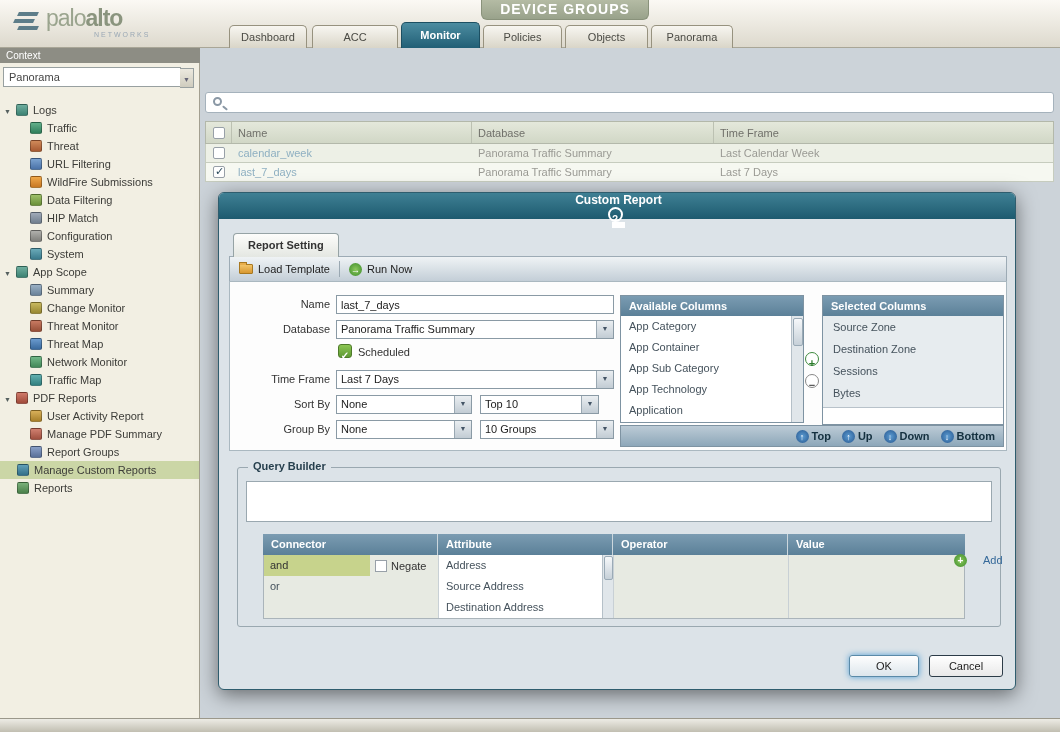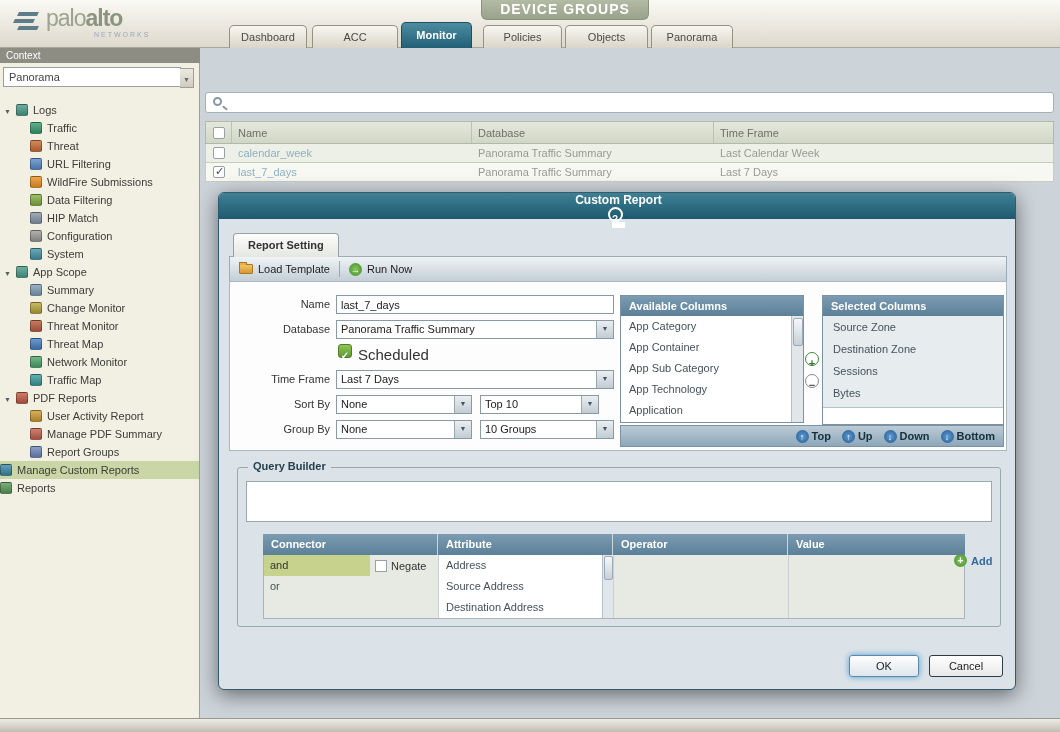--- a/index.html
+++ b/index.html
@@ -38,21 +38,21 @@
                     padding-left:5px; cursor:pointer; }
   .context-arrow { position:absolute; right:-14px; top:0; width:14px; height:20px;
                    background:linear-gradient(#ece9df,#cfccbe); border:1px solid #98a0a0; border-left:none;
                    text-align:center; }
   .context-arrow::before { content:"▼"; font-size:7px; color:#667; line-height:18px; }
 
   .tree { margin-top:14px; font-size:11px; color:#3c3c38; }
   .trow { height:18px; display:flex; align-items:center; cursor:pointer; white-space:nowrap; }
   .trow.sec { padding-left:4px; }
   .trow.child { padding-left:30px; }
-  .trow.lone { }
+  .trow.lone { padding-left:17px; }
   .trow.selected { background:#cbd6a6; }
   .tw { width:12px; flex:0 0 12px; }
   .tw::before { content:"▼"; font-size:7px; color:#55605f; }
   .ti { width:12px; height:12px; flex:0 0 12px; margin-right:5px; border-radius:2px;
         border:1px solid rgba(0,0,0,0.28); }
   .i-logs       { background:linear-gradient(#6fae9f,#3c8273); }
   .i-traffic    { background:linear-gradient(#62b08a,#2f7f5c); }
   .i-threat     { background:linear-gradient(#d08a5a,#a85a32); }
   .i-url        { background:linear-gradient(#7aa2d0,#4a72a8); }
   .i-wildfire   { background:linear-gradient(#f0a84a,#c87822); }
@@ -193,22 +193,22 @@
                font-size:11px; color:#333; cursor:pointer; }
   .negate-cb { width:12px; height:12px; background:#fff; border:1px solid #98a0a8; margin-left:5px; cursor:pointer; }
   .negate-lbl { font-size:11px; color:#333; margin-left:4px; }
   .or-row { height:21px; line-height:21px; padding-left:6px; font-size:11px; color:#45525c; cursor:pointer; }
   .attr-list { position:absolute; left:0; top:0; right:11px; bottom:0; background:#fff; }
   .attr-item { height:21px; line-height:21px; padding-left:7px; font-size:11px; color:#45525c; cursor:pointer; }
   .attr-scroll { position:absolute; top:0; bottom:0; right:0; width:11px; background:#e0e6ea;
                  border-left:1px solid #b5c0c8; }
   .attr-scroll::after { content:""; position:absolute; top:1px; left:1px; width:7px; height:22px;
                         background:linear-gradient(#f6f8fa,#c6d0d8); border:1px solid #9aaab6; border-radius:2px; }
-  .add-btn { position:absolute; left:716px; top:86px; display:flex; align-items:flex-end; gap:4px;
-             font-size:11px; color:#35699a; cursor:pointer;font-weight:bold; }
+  .add-btn { position:absolute; left:716px; top:86px; display:flex; align-items:flex-start; gap:16px;
+             font-size:11px; color:#35699a; cursor:pointer; }
   .add-ic { width:13px; height:13px; border-radius:50%; background:radial-gradient(#8cc85c,#3a8a2a); text-align:center; }
   .add-ic::before { content:"+"; color:#fff; font-weight:bold; font-size:10px; line-height:12px; }
 
   .btn { position:absolute; top:462px; height:22px; font-size:11px; color:#222; text-align:center;
          line-height:20px; border-radius:3px; cursor:pointer; }
   .ok-btn { left:630px; width:70px; background:linear-gradient(#fefefe,#dde6ec);
             border:1px solid #5a8aa8; box-shadow:0 0 6px #55a0d5; }
   .cancel-btn { left:710px; width:74px; background:linear-gradient(#ffffff,#e9e9e9); border:1px solid #2c3c48; }
 
   .bottom-bar { position:absolute; left:0; bottom:0; width:1060px; height:14px;
@@ -225,21 +225,21 @@
         <div class="lb lb1"></div>
           <div class="lb lb2"></div>
           <div class="lb lb3"></div>
       </div>
       <div class="logo-word"><span>palo</span><span class="bold">alto</span></div>
       <div class="logo-net">NETWORKS</div>
     </div>
     <div class="device-groups">DEVICE GROUPS</div>
     <div class="tab" style="left:229px;width:78px;">Dashboard</div>
     <div class="tab" style="left:312px;width:86px;">ACC</div>
-    <div class="tab active" style="left:401px;width:71px;">Monitor</div>
+    <div class="tab active" style="left:401px;width:79px;">Monitor</div>
     <div class="tab" style="left:483px;width:79px;">Policies</div>
     <div class="tab" style="left:565px;width:83px;">Objects</div>
     <div class="tab" style="left:651px;width:82px;">Panorama</div>
   </div>
 
   <div class="context-strip">Context</div>
   <div class="sidebar">
     <div class="context-row">
       <div class="context-select">
         <span>Panorama</span>
@@ -401,21 +401,21 @@
       <div class="f-label" style="top:16px;">Name</div>
       <input class="text-input" style="left: 106px; top: 13px; width: 278px;" value="last_7_days">
 
       <div class="f-label" style="top:41px;">Database</div>
       <div class="combo" style="left:106px;top:38px;width:278px;">
         <span class="cv">Panorama Traffic Summary</span>
         <span class="ca"></span>
       </div>
 
       <span class="green-check" style="left:108px;top:62px;"></span>
-      <span style="position:absolute;left:128px;top:64px;font-size:15px;color:#333;">Scheduled</span>
+      <span style="position:absolute;left:128px;top:64px;font-size:11px;color:#333;">Scheduled</span>
 
       <div class="f-label" style="top:91px;">Time Frame</div>
       <div class="combo" style="left:106px;top:88px;width:278px;">
         <span class="cv">Last 7 Days</span>
         <span class="ca"></span>
       </div>
 
       <div class="f-label" style="top:116px;">Sort By</div>
       <div class="combo" style="left:106px;top:113px;width:136px;">
         <span class="cv">None</span>

